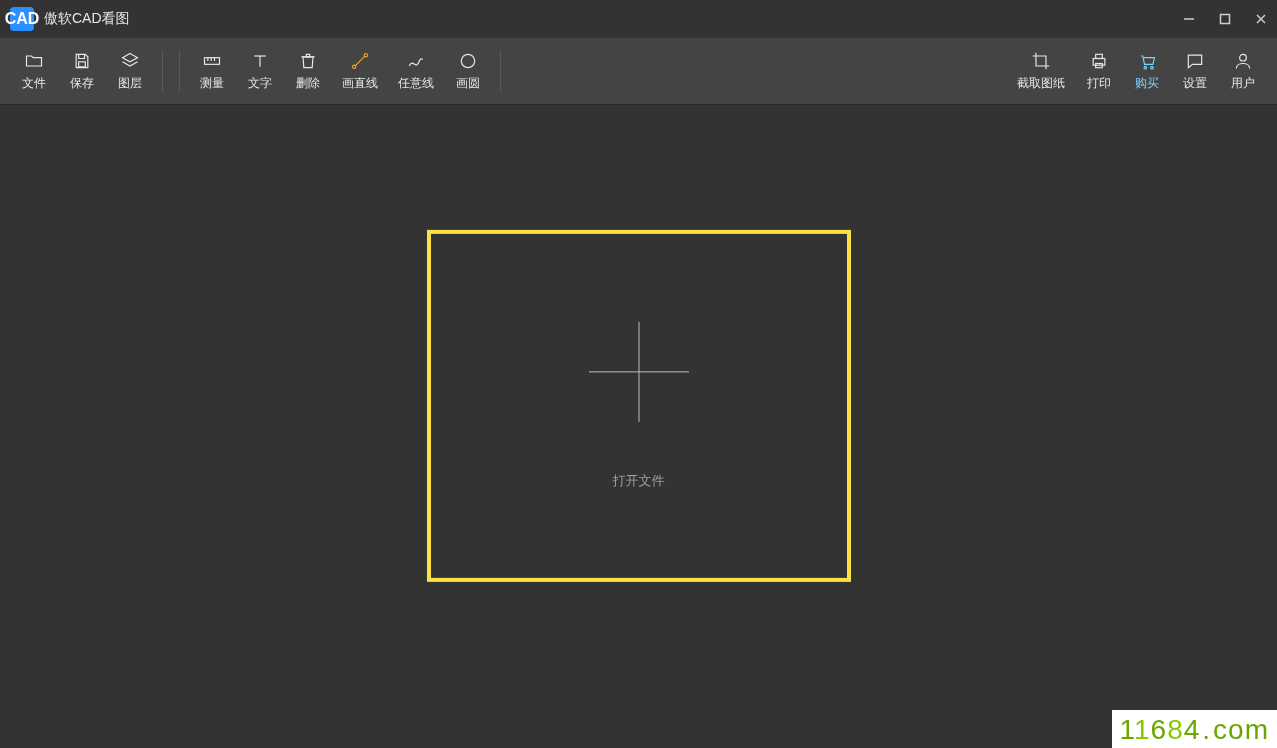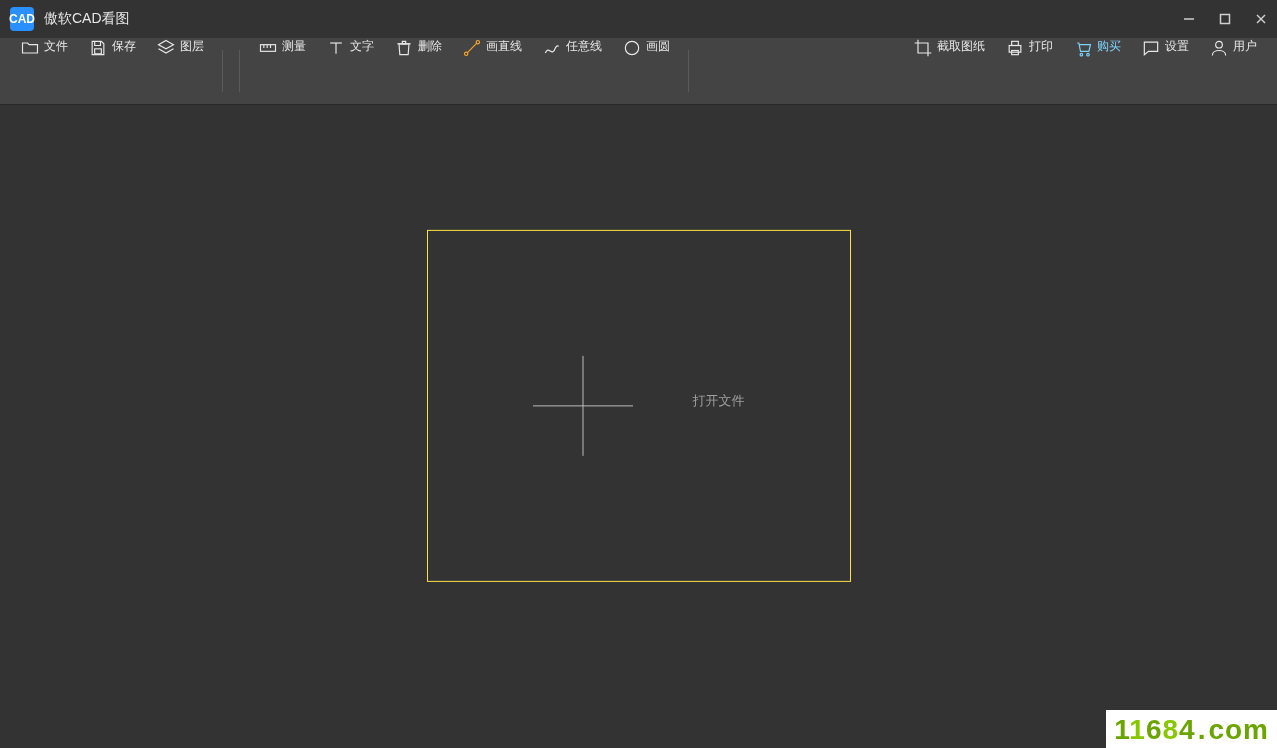--- a/index.html
+++ b/index.html
@@ -14,21 +14,21 @@
     align-items: center;
     padding: 0 6px 0 10px;
     font-size: 14px;
     color: #e6e6e6;
   }
   .titlebar .app-icon {
     width: 24px; height: 24px;
     background: #2a8fff;
     border-radius: 4px;
     display: flex; align-items: center; justify-content: center;
-    font-size: 12px; color: #fff; font-weight: bold;
+    font-size: 16px; color: #fff; font-weight: bold;
     margin-right: 10px;
   }
   .titlebar .title { flex: 0 0 auto; }
   .titlebar .spacer { flex: 1; }
   .titlebar .win-controls { display: flex; gap: 16px; align-items: center; color: #cfcfcf; }
   .titlebar .win-btn { width: 20px; height: 20px; display:flex; align-items:center; justify-content:center; cursor: default; }
 
   
   .toolbar {
     height: 66px;
@@ -38,21 +38,22 @@
     padding: 0 10px;
   }
   .tool-group { display: flex; align-items: stretch; }
   .tool-sep {
     width: 1px;
     margin: 12px 8px;
     background: #5a5a5a;
   }
   .tool-btn {
     display: flex;
-    flex-direction: row;
+    flex-direction: column;
+    align-items: center;
     justify-content: center;
     padding: 0 10px;
     min-width: 48px;
     color: #e8e8e8;
     font-size: 12px;
     gap: 4px;
   }
   .tool-btn.accent { color: #7dd3fc; }
   .tool-btn .icon { width: 20px; height: 20px; display:flex; align-items:center; justify-content:center; }
   .tool-btn svg { stroke: currentColor; fill: none; stroke-width: 1.4; }
@@ -66,23 +67,23 @@
     position: relative;
     height: calc(748px - 38px - 66px);
     background: #333333;
     border-top: 1px solid #282828;
   }
   .drop-zone {
     position: absolute;
     left: 50%; top: 50%;
     transform: translate(-50%, -56%);
     width: 424px; height: 352px;
-    border: 1px solid #fde047;
+    border: 4px solid #fde047;
     display: flex;
-    flex-direction: row;
+    flex-direction: column;
     align-items: center;
     justify-content: center;
     gap: 60px;
   }
   .drop-zone .plus {
     position: relative;
     width: 100px; height: 100px;
   }
   .drop-zone .plus::before,
   .drop-zone .plus::after {
@@ -95,21 +96,21 @@
   .drop-zone .open-label { color: #9f9f9f; font-size: 13px; margin-top: -10px; }
 
   
   .watermark {
     position: absolute;
     right: 0; bottom: 0;
     background: #ffffff;
     padding: 4px 8px 2px 8px;
     font-family: "Comic Sans MS", "Arial Rounded MT Bold", sans-serif;
     font-size: 28px;
-    font-weight: bold;
+    font-weight: normal;
     letter-spacing: 1px;
   }
   .watermark .d1 { color: #6aa500; }
   .watermark .d2 { color: #88c800; }
   .watermark .dot, .watermark .com { color: #6aa500; }
   .watermark .dot { margin: 0 2px; }
 </style>
 </head>
 <body>
 

